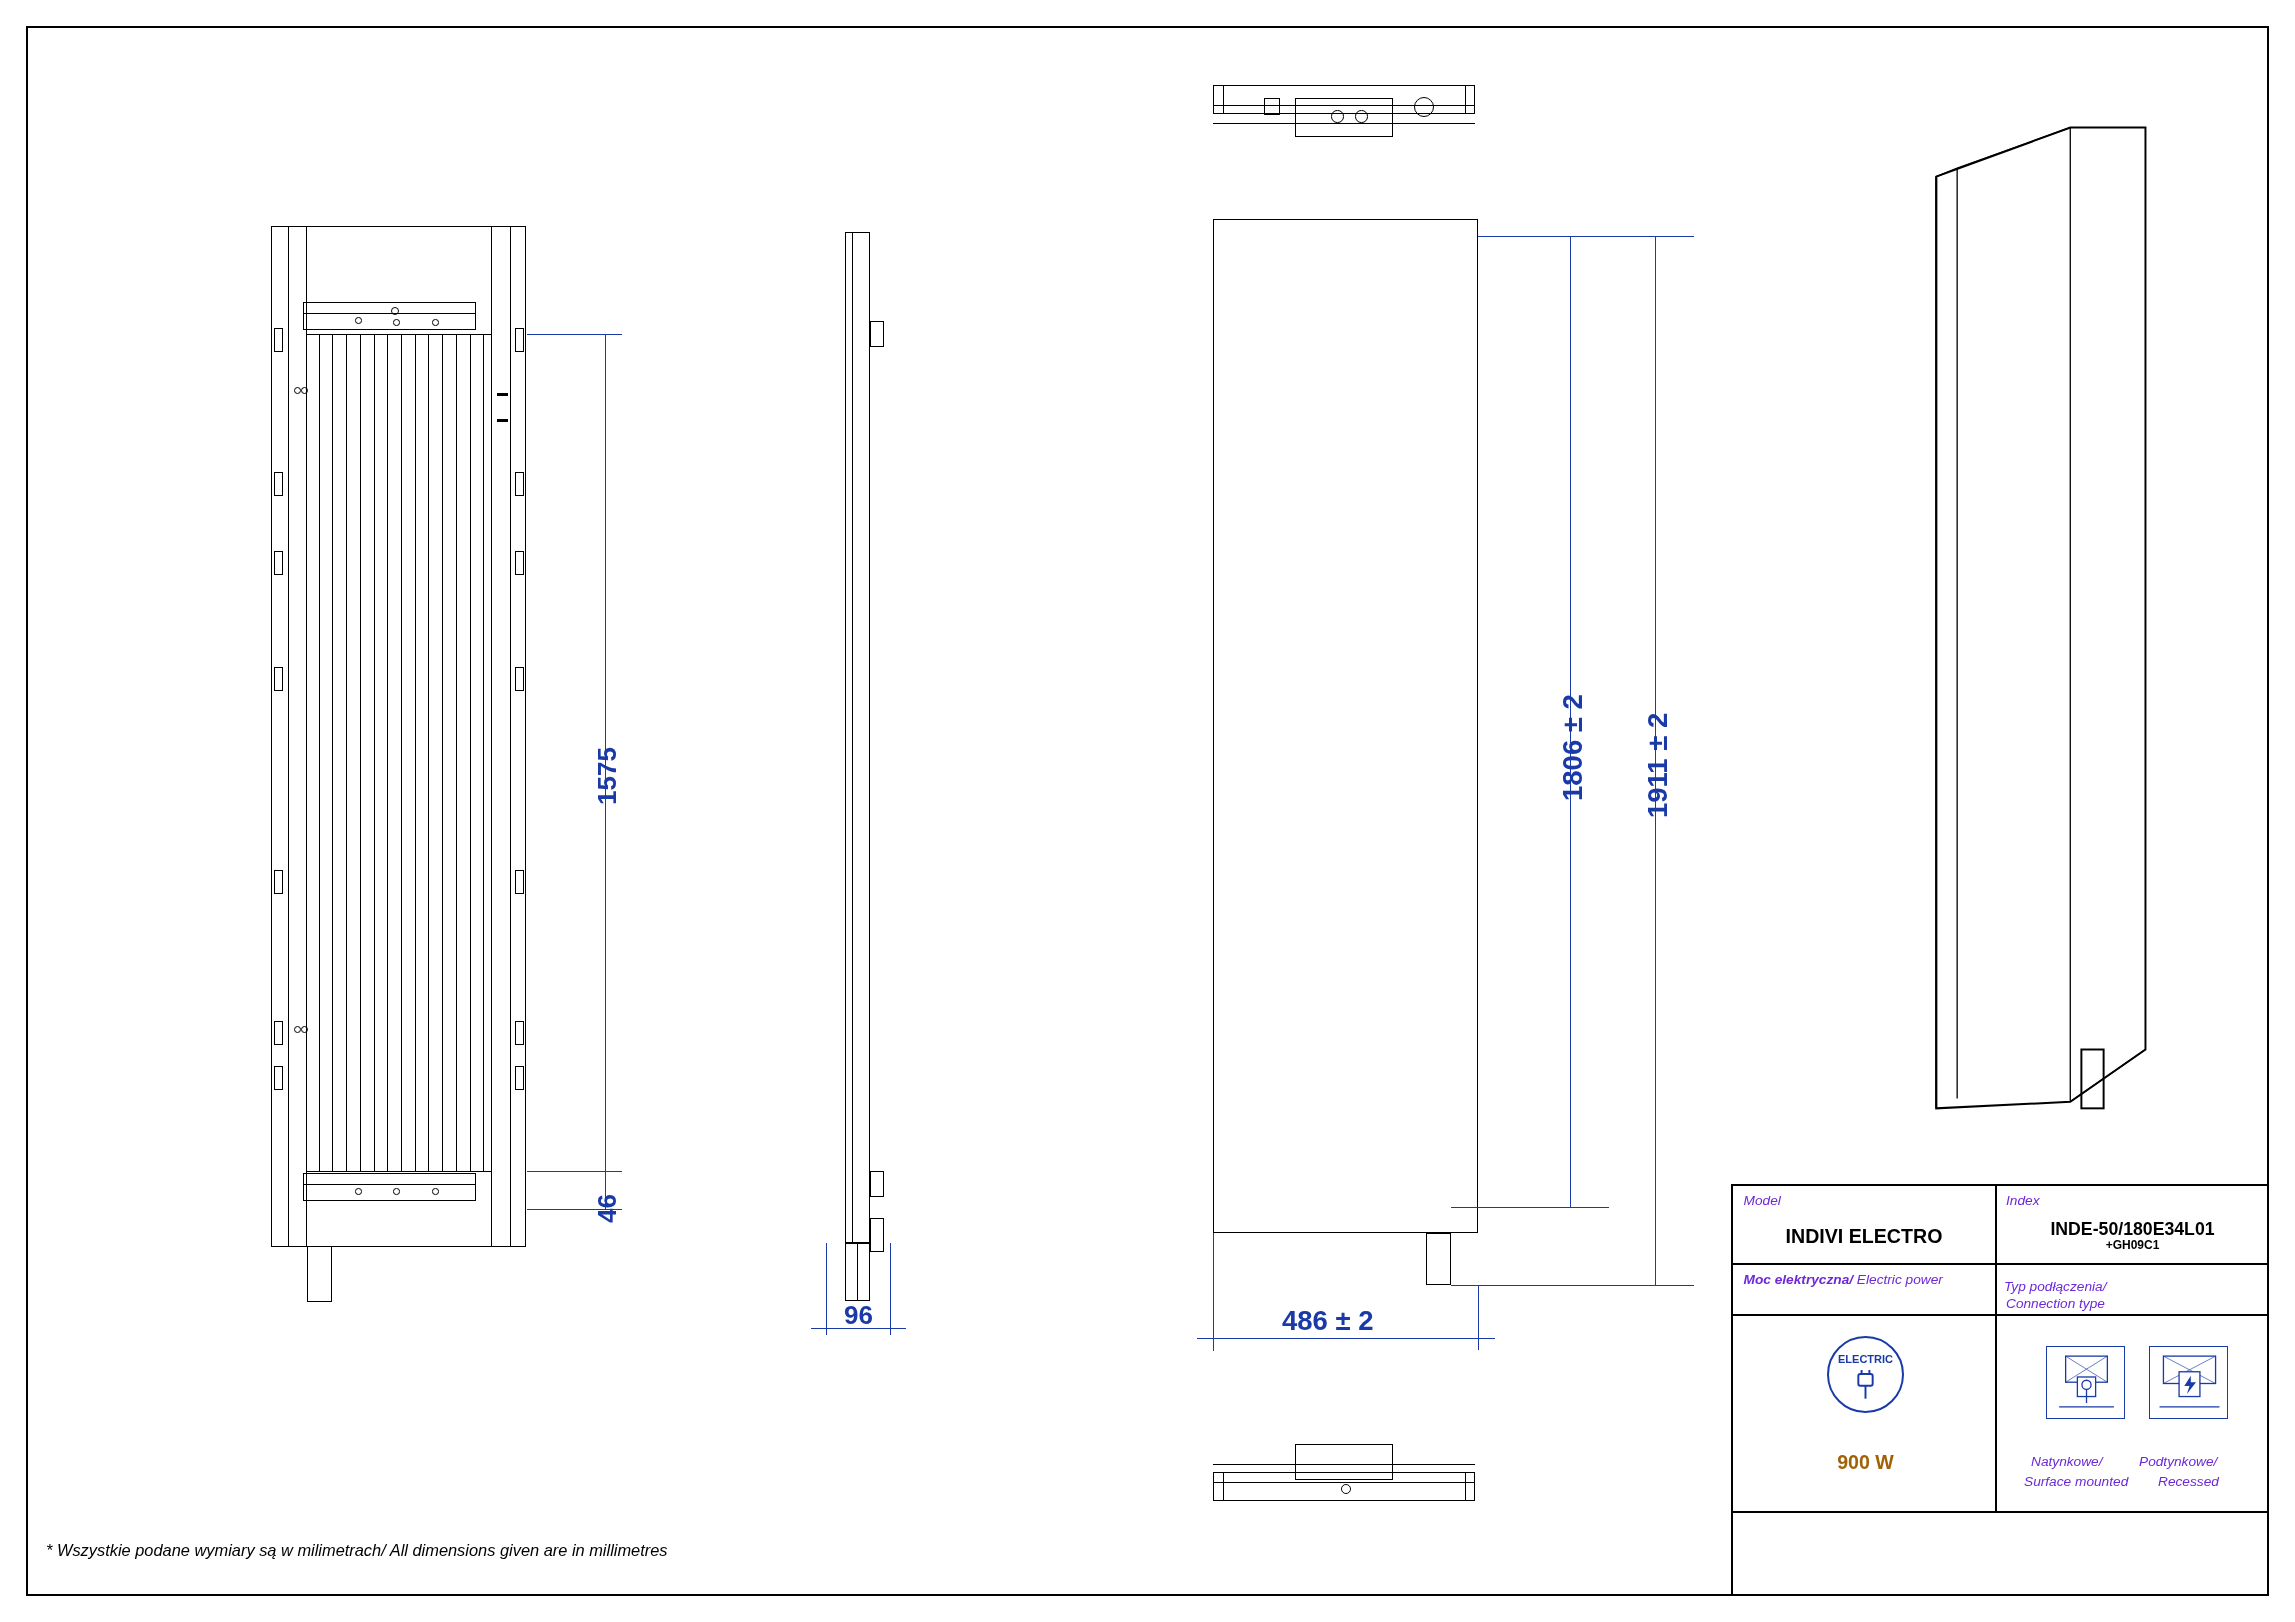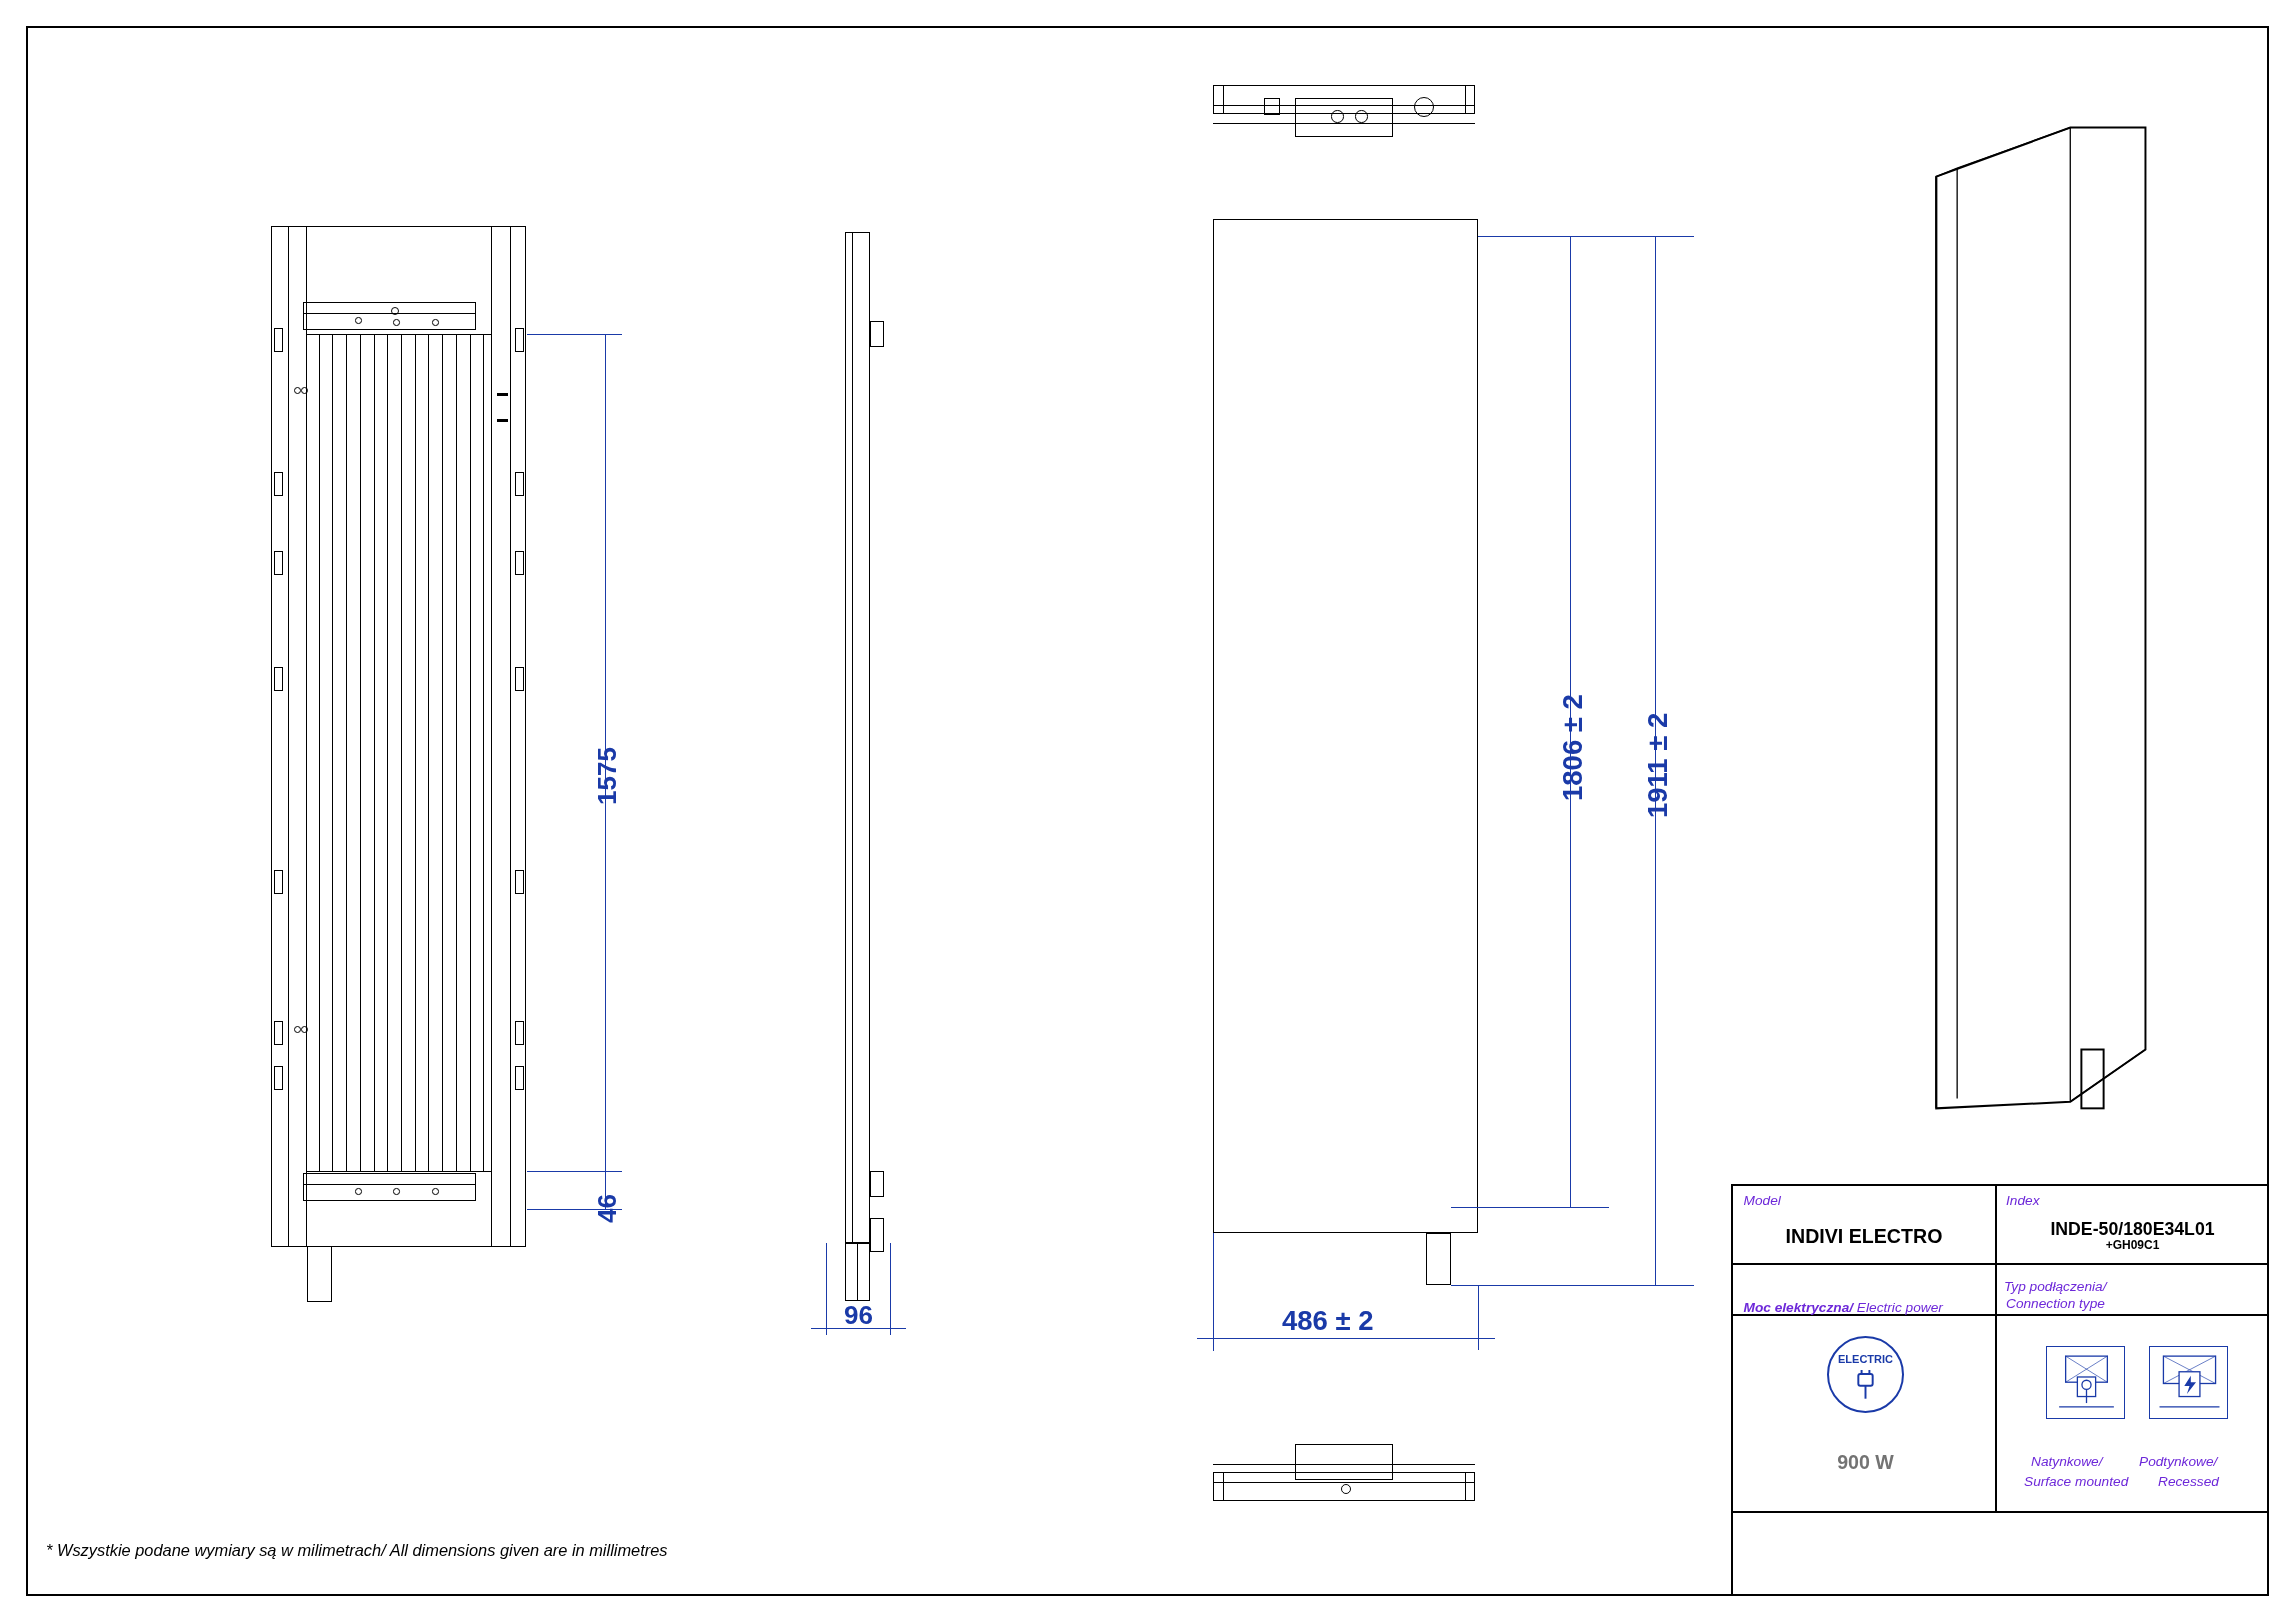--- a/index.html
+++ b/index.html
@@ -214,36 +214,36 @@
     <div class="tb-sep-h" style="top:325px;"></div>
     <div class="tb-sep-v" style="left:262px;top:0;height:325px;"></div>
 
     <div class="tb-cell tb-small" style="left:10.5px;top:6.5px;">Model</div>
     <div class="tb-cell tb-big" style="left:0;top:39px;width:262px;">INDIVI ELECTRO</div>
 
     <div class="tb-cell tb-small" style="left:273px;top:6.5px;">Index</div>
     <div class="tb-cell tb-big" style="left:262px;top:33px;width:275px;font-size:17.7px;">INDE-50/180E34L01</div>
     <div class="tb-cell tb-big" style="left:262px;top:52px;width:275px;font-size:12px;">+GH09C1</div>
 
-    <div class="tb-cell tb-small" style="left:10.5px;top:114px;">
+    <div class="tb-cell tb-small" style="left:10.5px;top:86px;">
       <b style="font-style:italic;">Moc elektryczna/</b><span> Electric power</span>
     </div>
 
     <div class="tb-cell tb-small" style="left:271px;top:93px;">Typ podłączenia/</div>
     <div class="tb-cell tb-small" style="left:273px;top:110px;">Connection type</div>
 
     <div class="elec-circle" style="left:94px;top:150px;"></div>
     <div class="elec-label" style="left:94px;top:167px;">ELECTRIC</div>
     <svg width="33" height="30" viewBox="0 0 50 46" style="position:absolute;left:116px;top:184px;">
       <rect x="14" y="6" width="22" height="18" rx="3" fill="none" stroke="#1a3aa8" stroke-width="3"></rect>
       <line x1="19" y1="6" x2="19" y2="0" stroke="#1a3aa8" stroke-width="3"></line>
       <line x1="31" y1="6" x2="31" y2="0" stroke="#1a3aa8" stroke-width="3"></line>
       <line x1="25" y1="24" x2="25" y2="44" stroke="#1a3aa8" stroke-width="3"></line>
     </svg>
-    <div class="tb-cell" style="left:94px;top:265px;width:77px;text-align:center;font-size:19.6px;font-weight:bold;color:#737373;">900 W</div>
+    <div class="tb-cell" style="left:94px;top:265px;width:77px;text-align:center;font-size:19.6px;font-weight:bold;color:#a16207;">900 W</div>
 
     <div class="conn-box" style="left:313px;top:160px;">
       <svg width="79" height="73" viewBox="0 0 120 112">
         <rect x="28" y="14" width="64" height="40" fill="none" stroke="#1a3aa8" stroke-width="2"></rect>
         <line x1="28" y1="14" x2="92" y2="54" stroke="#1a3aa8" stroke-width="1"></line>
         <line x1="92" y1="14" x2="28" y2="54" stroke="#1a3aa8" stroke-width="1"></line>
         <rect x="46" y="46" width="28" height="30" fill="#fff" stroke="#1a3aa8" stroke-width="2"></rect>
         <circle cx="60" cy="58" r="7" fill="none" stroke="#1a3aa8" stroke-width="2"></circle>
         <line x1="60" y1="65" x2="60" y2="86" stroke="#1a3aa8" stroke-width="2"></line>
         <line x1="18" y1="92" x2="102" y2="92" stroke="#1a3aa8" stroke-width="2"></line>

